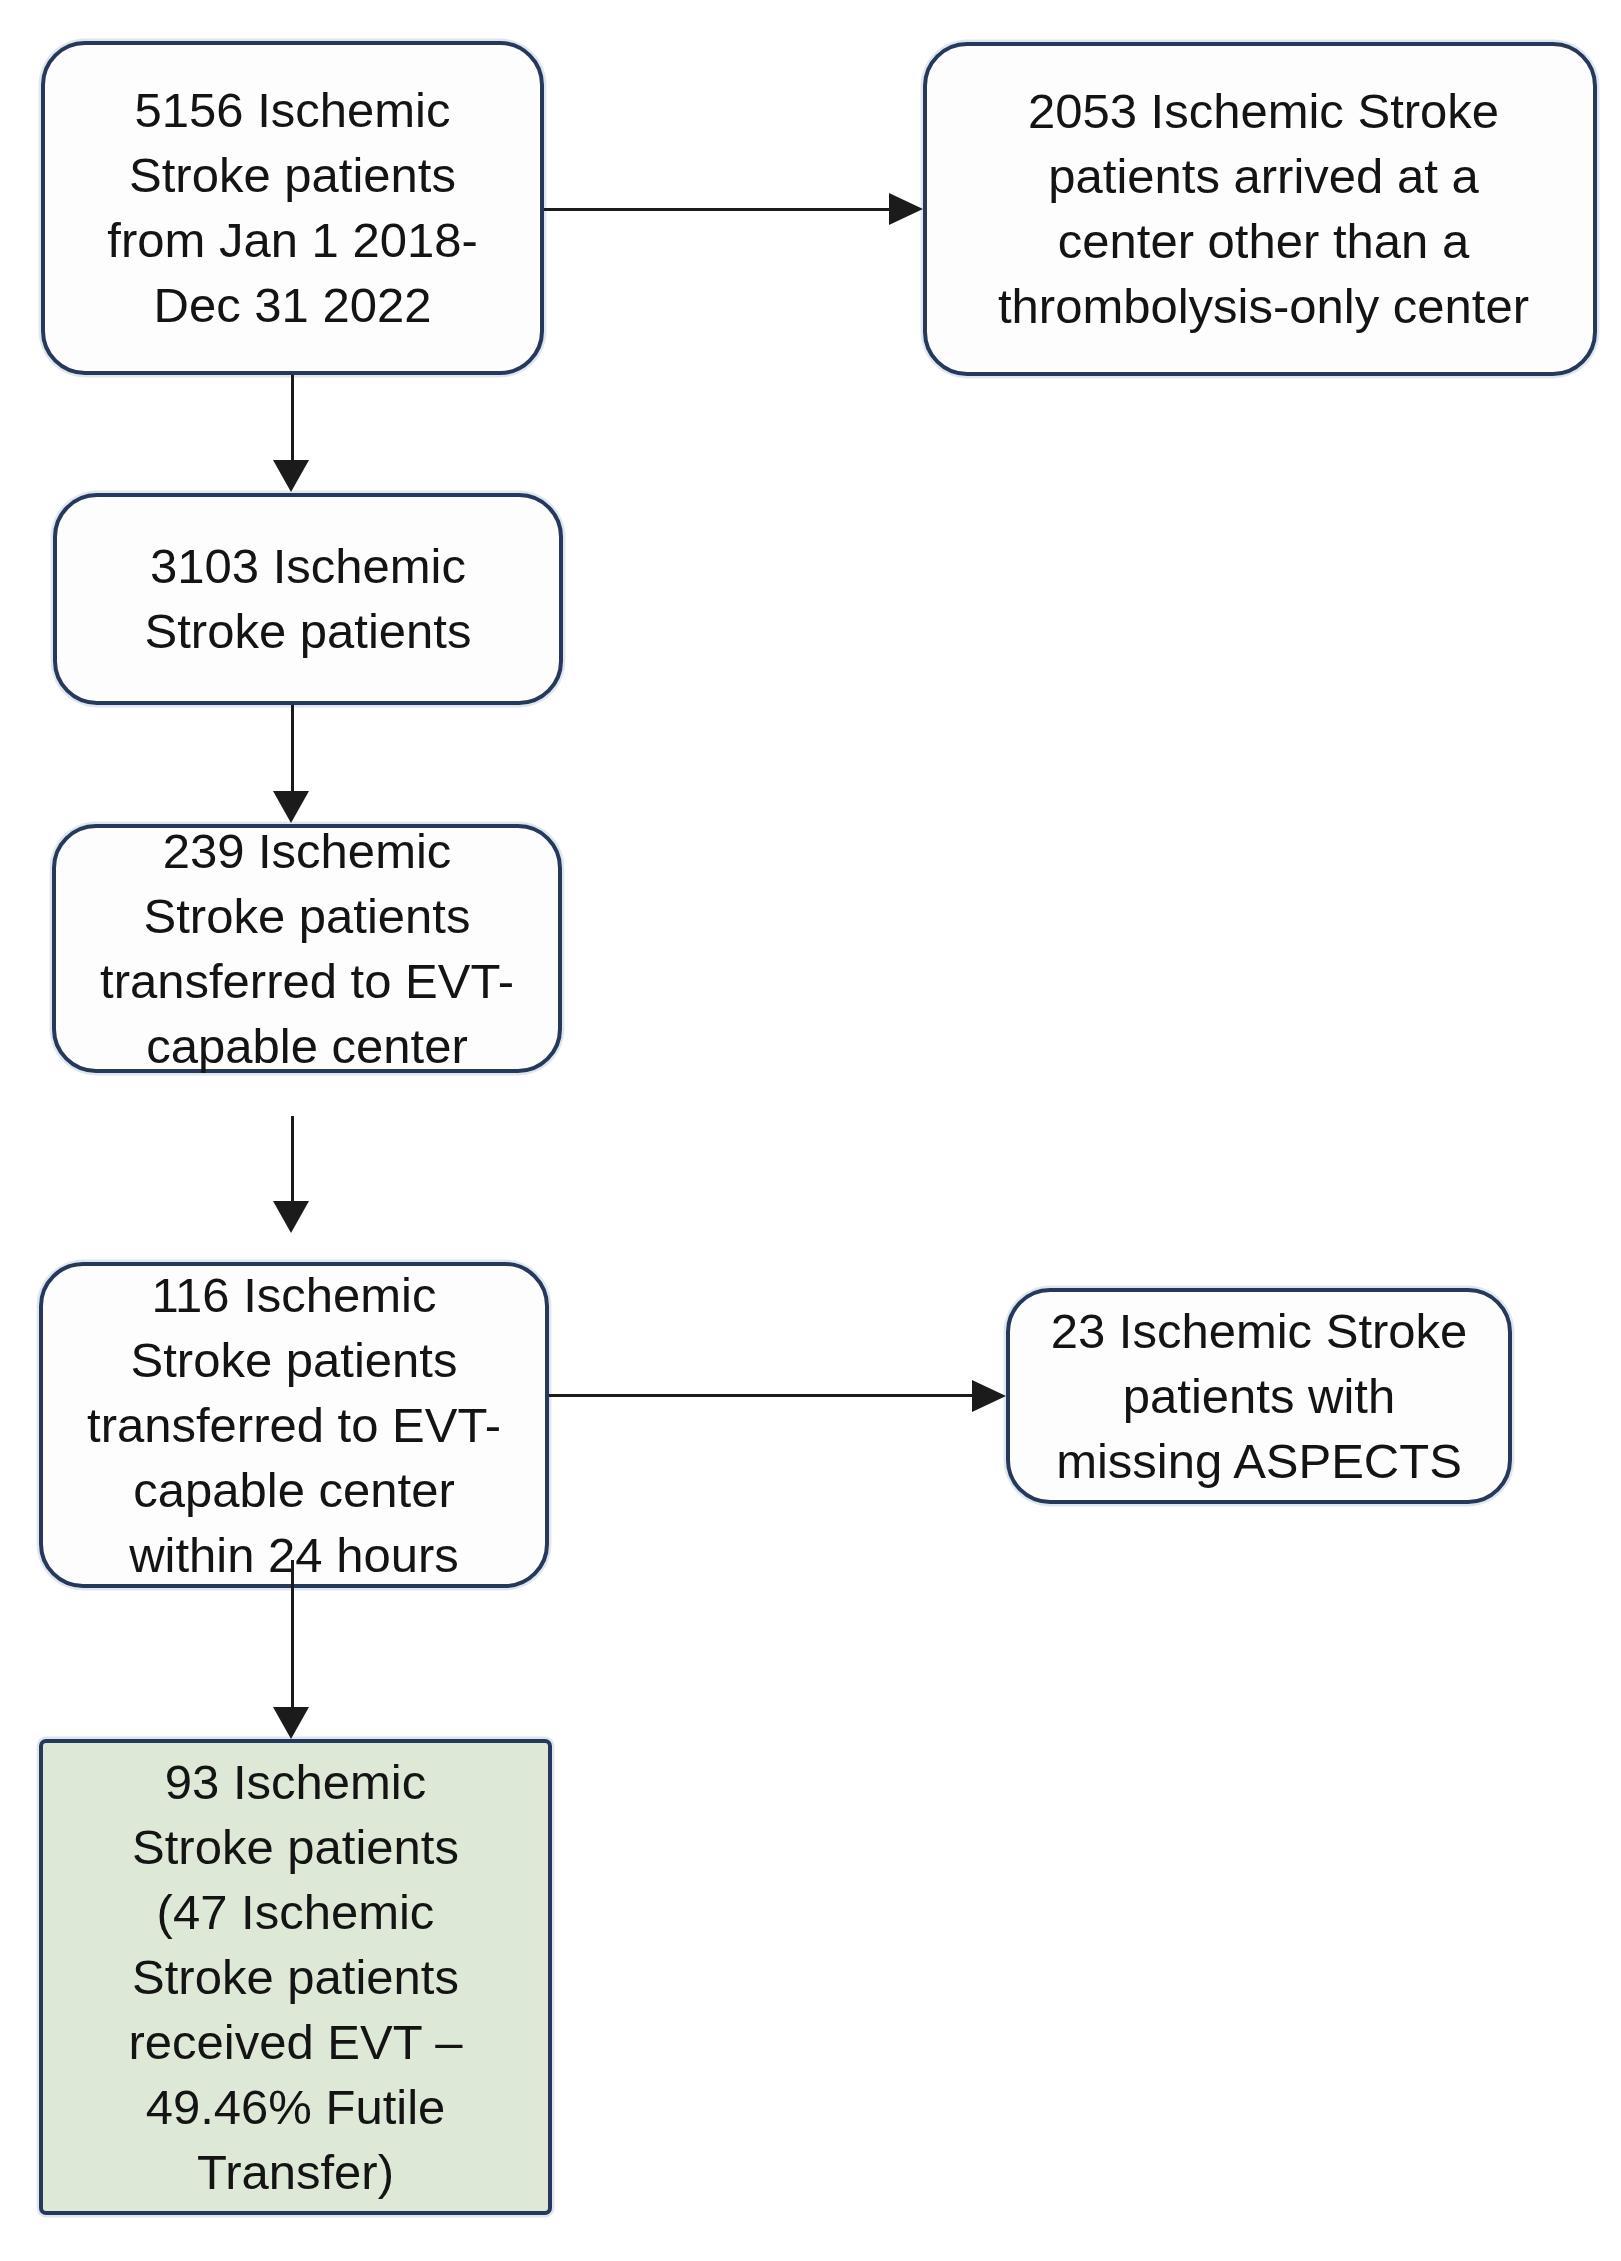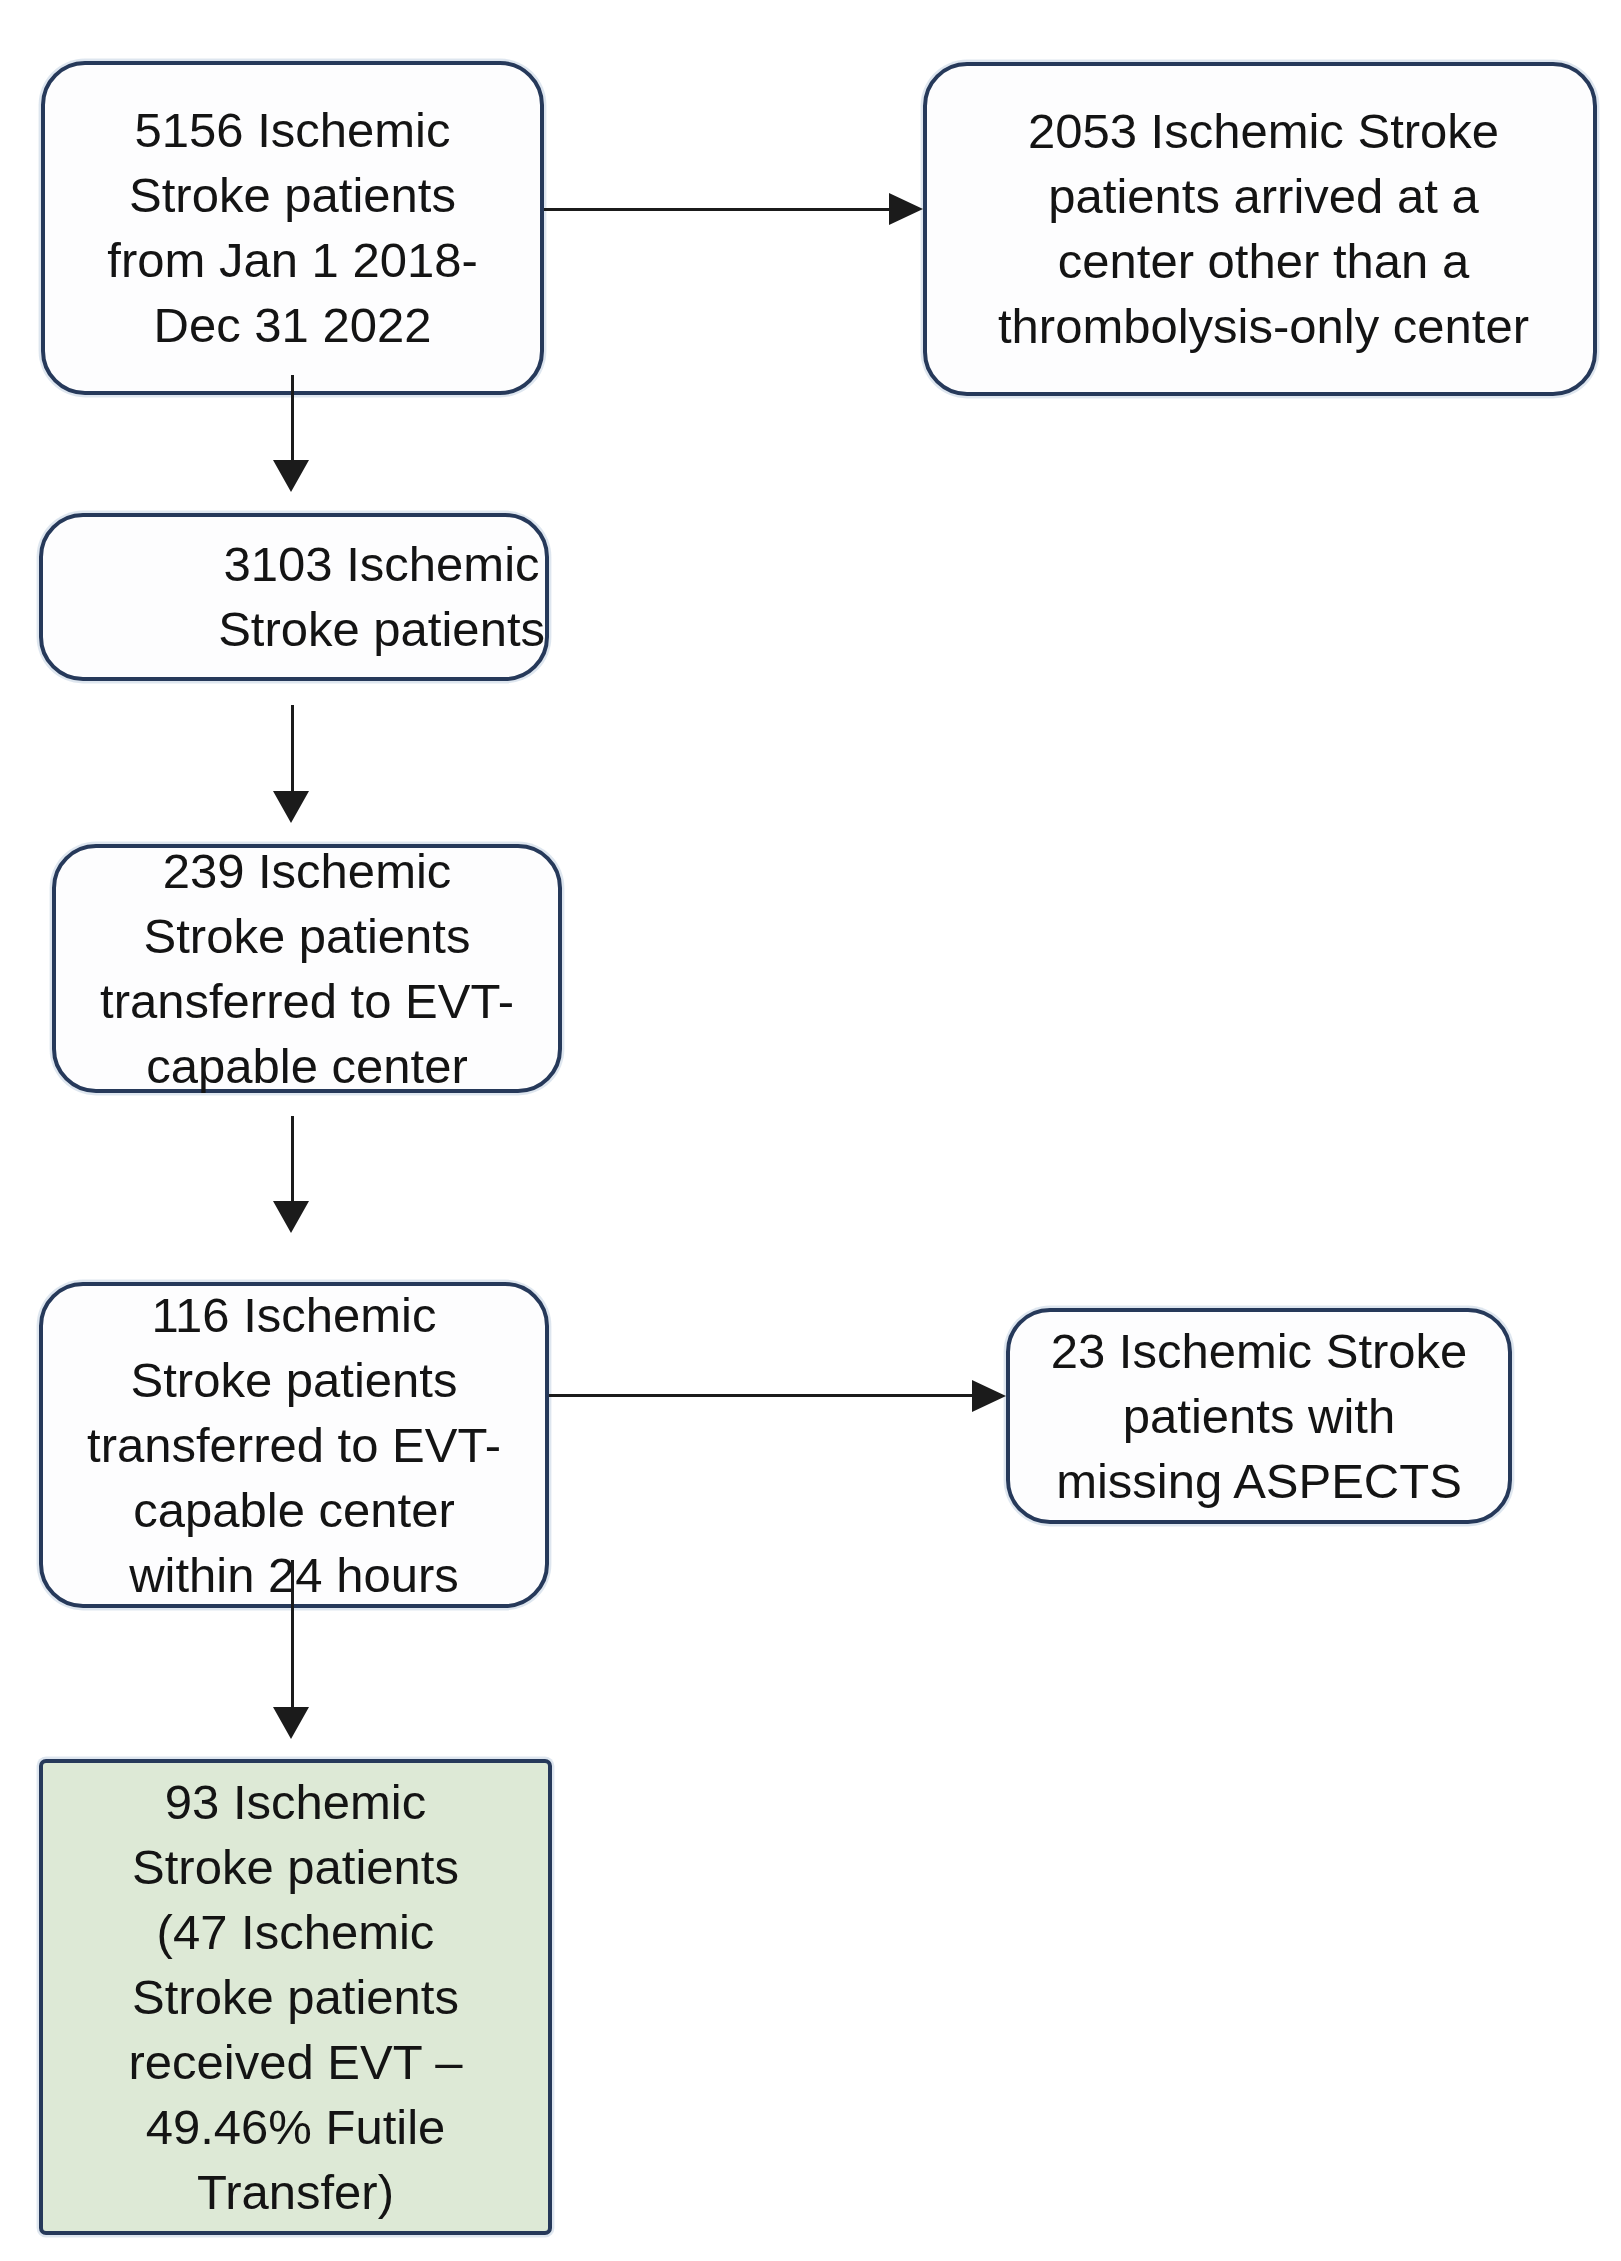--- a/index.html
+++ b/index.html
@@ -17,37 +17,36 @@
     font-family:"Liberation Sans", sans-serif;
   }
   .node{
     position:absolute;
     box-sizing:border-box;
     border:4.9px solid var(--border-color);
     border-radius:44px;
     background:var(--box-fill);
     display:flex;align-items:center;justify-content:center;
     box-shadow:0 0 0 2.4px rgba(160,182,208,0.35);
-    margin-top:20px;
   }
   .node .node-text{
     white-space:pre-line;
     text-align:center;
     font-size:49px;
     line-height:65px;
     color:var(--text-color);
   }
   .node.highlight{
     background:var(--highlight-fill);
     border-radius:7px;
   }
   
   #n1{left:41px;  top:41px;   width:503px; height:334px;}
   #n2{left:923px;top:42px;   width:674px; height:334px;padding-left:7px;}
-  #n3{left:39px;  top:493px;  width:510px; height:168px;justify-content:flex-end;}
+  #n3{left:53px;  top:493px;  width:510px; height:212px;}
   #n4{left:52px;  top:824px; width:510px; height:249px;}
   #n5{left:39px;  top:1262px; width:510px; height:326px;}
   #n6{left:1006px;top:1288px; width:506px; height:216px;}
   #n7{left:39px;  top:1739px; width:513px; height:476px;}
   
   .vline{position:absolute;width:3.2px;background:var(--arrow-color);}
   .hline{position:absolute;height:3.2px;background:var(--arrow-color);}
   .tri-down{
     position:absolute;width:0;height:0;
     border-left:18px solid transparent;

